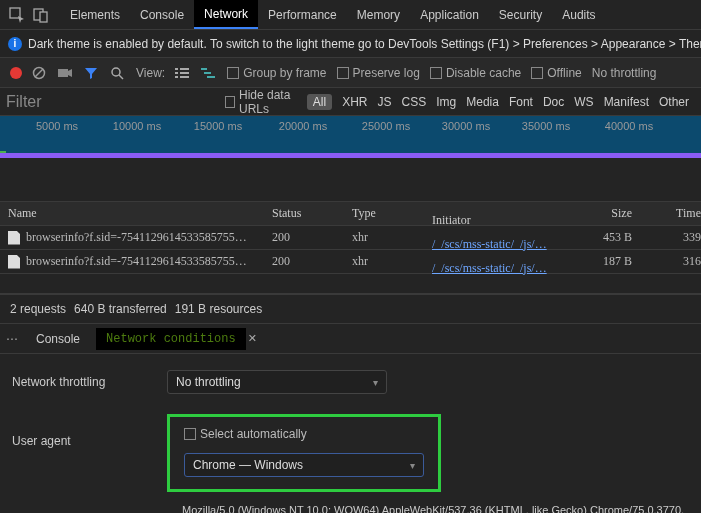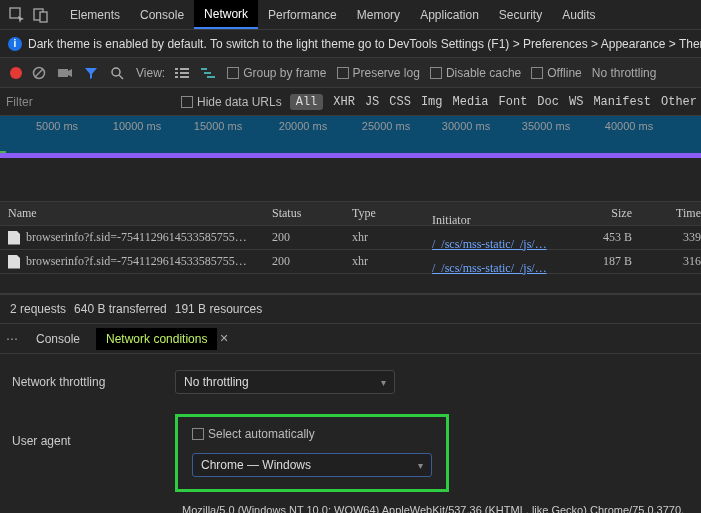--- a/index.html
+++ b/index.html
@@ -60,24 +60,24 @@
   .chk-box { width:12px; height:12px; border:1px solid #888; display:inline-block; }
   .filterbar {
     display:flex; align-items:center;
     height:28px;
     background:#242424;
     border-bottom:1px solid #3a3a3a;
   }
   .filter-input {
     flex:0 0 175px;
     background:#242424; border:none; color:#ccc;
-    padding:4px 6px; font-size:12px;
+    padding:4px 6px; font-size:16px;
   }
   .filter-input::placeholder { color:#888; }
-  .filter-types { display:flex; align-items:center; gap:10px; margin-left:auto; padding-right:4px; color:#ccc;font-family:Liberation Mono, monospace;}
+  .filter-types { display:flex; align-items:center; gap:10px; margin-left:auto; padding-right:12px; color:#ccc;}
   .type-pill { background:#555; padding:1px 6px; border-radius:3px; color:#ddd; }
   .timeline {
     height:42px;
     background:#0c4a6e;
     border-bottom:5px solid #8b5cf6;
     position:relative;
   }
   .timeline .tick { position:absolute; top:4px; font-size:11px; color:#999; transform:translateX(-50%);}
   .timeline .greenline { position:absolute; bottom:0; left:0; width:6px; height:2px; background:#4caf50;}
   .gap { height:44px; background:#242424; border-bottom:1px solid #3a3a3a;}
@@ -108,24 +108,24 @@
   .drawer-tabs {
     display:flex; align-items:center;
     height:30px;
     background:#242424;
     border-bottom:1px solid #3a3a3a;
     padding-left:6px;
     gap:6px;
   }
   .drawer-tabs .dots { letter-spacing:2px; color:#aaa;}
   .drawer-tabs .dt { padding:4px 10px; color:#ccc; cursor:pointer;}
-  .drawer-tabs .dt.active { background:#000; color:#bef264; }
+  .drawer-tabs .dt.active { background:#000; color:#4d7c0f;font-family:Liberation Mono, monospace; }
   .drawer-tabs .close-x { font-size:11px; color:#aaa; margin-left:-4px;}
   .panel { padding:16px 12px 6px 12px; background:#242424; }
-  .panel-row { display:flex; align-items:center; margin-bottom:20px;gap:8px; }
+  .panel-row { display:flex; align-items:center; margin-bottom:20px; }
   .panel-label { width:155px; color:#ccc; }
   .select {
     width:220px; height:24px;
     background:#202020;
     border:1px solid #444;
     color:#ddd;
     display:flex; align-items:center; justify-content:space-between;
     padding:0 8px;
     border-radius:3px;
   }

